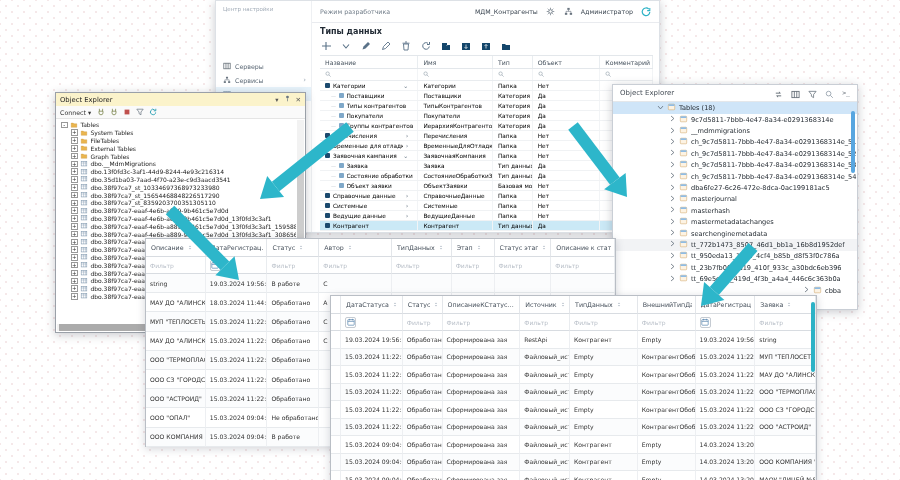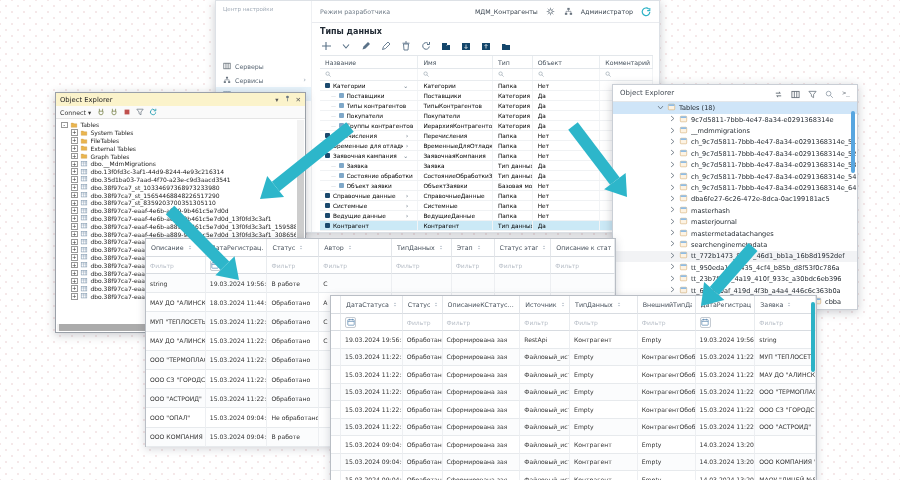--- a/index.html
+++ b/index.html
@@ -757,51 +757,41 @@
           <span>ch_9c7d5811-7bbb-4e47-8a34-e0291368314e_54</span>
         </div>
         <div class="oe-row item">
           <span><svg xmlns="http://www.w3.org/2000/svg" width="7" height="7" viewBox="0 0 10 10">
               <path d="M3 1.5L7 5 3 8.5" fill="none" stroke="#5f6b77" stroke-width="1.2"></path>
             </svg></span>
           <span><svg xmlns="http://www.w3.org/2000/svg" width="9" height="8" viewBox="0 0 10 10">
               <rect x="1" y="1.5" width="8" height="7" rx="1" fill="#fdf3e3" stroke="#d2a86c" stroke-width=".7"></rect>
               <rect x="1" y="1.5" width="8" height="2.2" rx="1" fill="#8fbce4"></rect>
             </svg></span>
-          <span>ch_9c7d5811-7bbb-4e47-8a34-e0291368314e_64</span>
-        </div>
-        <div class="oe-row item">
-          <span><svg xmlns="http://www.w3.org/2000/svg" width="7" height="7" viewBox="0 0 10 10">
-              <path d="M3 1.5L7 5 3 8.5" fill="none" stroke="#5f6b77" stroke-width="1.2"></path>
-            </svg></span>
-          <span><svg xmlns="http://www.w3.org/2000/svg" width="9" height="8" viewBox="0 0 10 10">
-              <rect x="1" y="1.5" width="8" height="7" rx="1" fill="#fdf3e3" stroke="#d2a86c" stroke-width=".7"></rect>
-              <rect x="1" y="1.5" width="8" height="2.2" rx="1" fill="#8fbce4"></rect>
-            </svg></span>
           <span>dba6fe27-6c26-472e-8dca-0ac199181ac5</span>
         </div>
         <div class="oe-row item">
           <span><svg xmlns="http://www.w3.org/2000/svg" width="7" height="7" viewBox="0 0 10 10">
               <path d="M3 1.5L7 5 3 8.5" fill="none" stroke="#5f6b77" stroke-width="1.2"></path>
             </svg></span>
           <span><svg xmlns="http://www.w3.org/2000/svg" width="9" height="8" viewBox="0 0 10 10">
               <rect x="1" y="1.5" width="8" height="7" rx="1" fill="#fdf3e3" stroke="#d2a86c" stroke-width=".7"></rect>
               <rect x="1" y="1.5" width="8" height="2.2" rx="1" fill="#8fbce4"></rect>
             </svg></span>
+          <span>masterjournal</span>
+        </div>
+        <div class="oe-row item">
+          <span><svg xmlns="http://www.w3.org/2000/svg" width="7" height="7" viewBox="0 0 10 10">
+              <path d="M3 1.5L7 5 3 8.5" fill="none" stroke="#5f6b77" stroke-width="1.2"></path>
+            </svg></span>
+          <span><svg xmlns="http://www.w3.org/2000/svg" width="9" height="8" viewBox="0 0 10 10">
+              <rect x="1" y="1.5" width="8" height="7" rx="1" fill="#fdf3e3" stroke="#d2a86c" stroke-width=".7"></rect>
+              <rect x="1" y="1.5" width="8" height="2.2" rx="1" fill="#8fbce4"></rect>
+            </svg></span>
           <span>masterhash</span>
-        </div>
-        <div class="oe-row item">
-          <span><svg xmlns="http://www.w3.org/2000/svg" width="7" height="7" viewBox="0 0 10 10">
-              <path d="M3 1.5L7 5 3 8.5" fill="none" stroke="#5f6b77" stroke-width="1.2"></path>
-            </svg></span>
-          <span><svg xmlns="http://www.w3.org/2000/svg" width="9" height="8" viewBox="0 0 10 10">
-              <rect x="1" y="1.5" width="8" height="7" rx="1" fill="#fdf3e3" stroke="#d2a86c" stroke-width=".7"></rect>
-              <rect x="1" y="1.5" width="8" height="2.2" rx="1" fill="#8fbce4"></rect>
-            </svg></span>
-          <span>masterjournal</span>
         </div>
         <div class="oe-row item">
           <span><svg xmlns="http://www.w3.org/2000/svg" width="7" height="7" viewBox="0 0 10 10">
               <path d="M3 1.5L7 5 3 8.5" fill="none" stroke="#5f6b77" stroke-width="1.2"></path>
             </svg></span>
           <span><svg xmlns="http://www.w3.org/2000/svg" width="9" height="8" viewBox="0 0 10 10">
               <rect x="1" y="1.5" width="8" height="7" rx="1" fill="#fdf3e3" stroke="#d2a86c" stroke-width=".7"></rect>
               <rect x="1" y="1.5" width="8" height="2.2" rx="1" fill="#8fbce4"></rect>
             </svg></span>
           <span>mastermetadatachanges</span>

